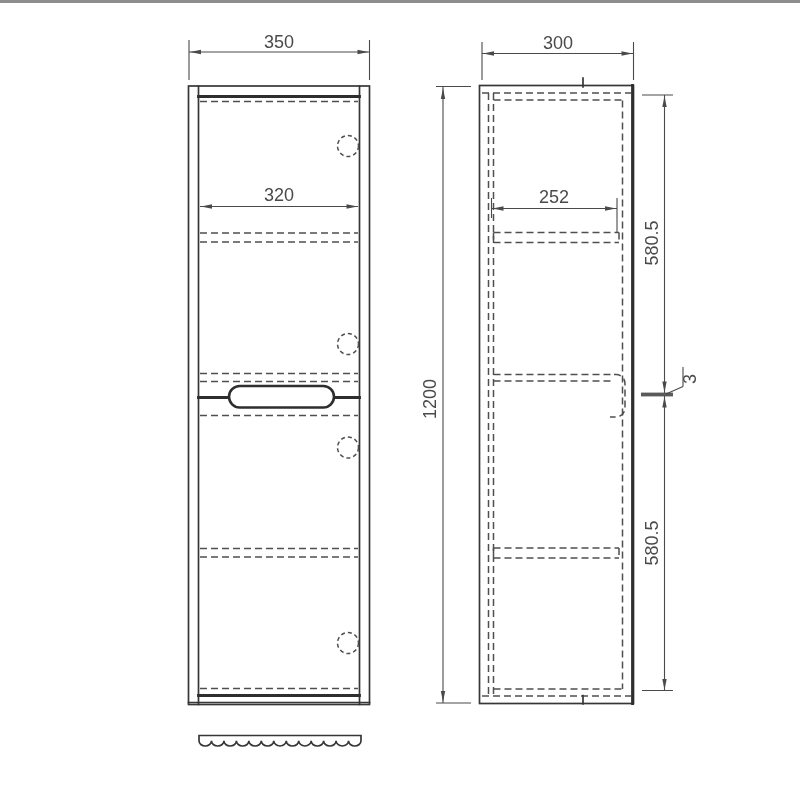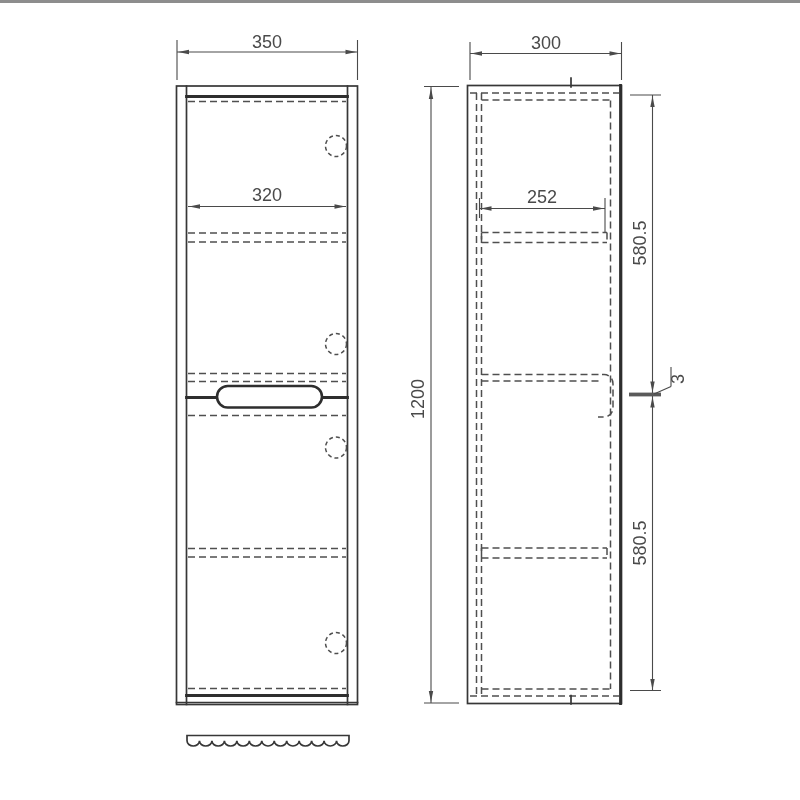--- a/index.html
+++ b/index.html
@@ -1,19 +1,19 @@
 <!DOCTYPE html>
 <html><head>
 <meta charset="utf-8">
 <style>
   html,body{margin:0;padding:0;background:#ffffff;}
   body{width:800px;height:800px;position:relative;overflow:hidden;
        font-family:"Liberation Sans", sans-serif;}
   .top-edge{position:absolute;top:0;left:0;width:800px;height:3px;background:#8d8d8d;}
-  .drawing-wrap{position:absolute;top:0;left:0;width:772px;height:800px;}
+  .drawing-wrap{position:absolute;top:0;left:12px;width:772px;height:800px;}
   svg{display:block;}
   svg text{fill:#4a4a4a;font-size:18px;font-family:"Liberation Sans",sans-serif;}
   .ln{stroke:#373737;stroke-width:1.7;fill:none;stroke-linecap:square;}
   .thick{stroke:#2e2e2e;stroke-width:2.8;fill:none;stroke-linecap:square;}
   .dash{stroke:#4f4f4f;stroke-width:1.5;fill:none;stroke-dasharray:7 4;}
   .dashc{stroke:#4f4f4f;stroke-width:1.5;fill:none;stroke-dasharray:4 3;}
   .dim{stroke:#4a4a4a;stroke-width:1.1;fill:none;}
   .arr{fill:#4a4a4a;stroke:none;}
   .bar{stroke:#5a5a5a;stroke-width:3.8;fill:none;}
   .white{fill:#ffffff;}

